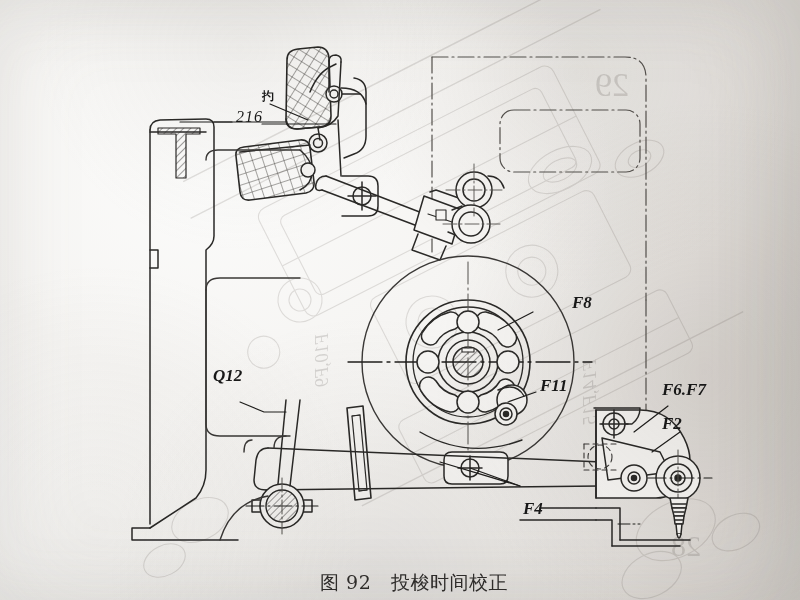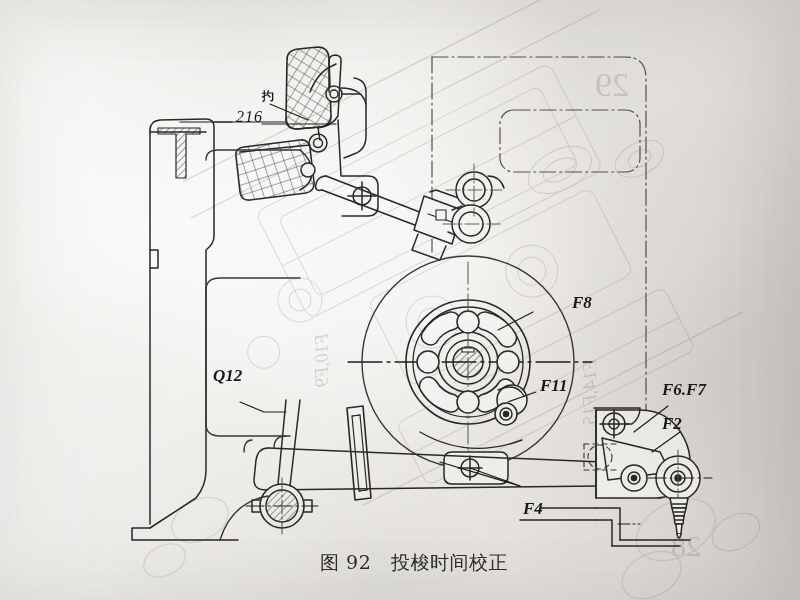--- a/index.html
+++ b/index.html
@@ -30,21 +30,21 @@
     position:absolute;inset:0;pointer-events:none;
     box-shadow:inset 0 0 90px rgba(120,114,108,.14), inset -40px 0 70px rgba(120,114,108,.10);
   }
   svg{position:absolute;left:0;top:0;}
   #ghost{opacity:.19;}
   .cap{
     position:absolute;left:0;right:0;text-align:center;
     color:#2e2c2a;letter-spacing:.5px;
   }
   #caption{
-    top:550px;font-size:19px;
+    top:570px;font-size:19px;
     font-family:"DejaVu Serif","Liberation Serif",serif;
     white-space:pre;
     padding-left:28px;
   }
   .lbl{
     position:absolute;color:#181818;
     font-family:Liberation Serif, serif;
     font-style:italic;font-size:17px;font-weight:600;
     white-space:nowrap;
   }

